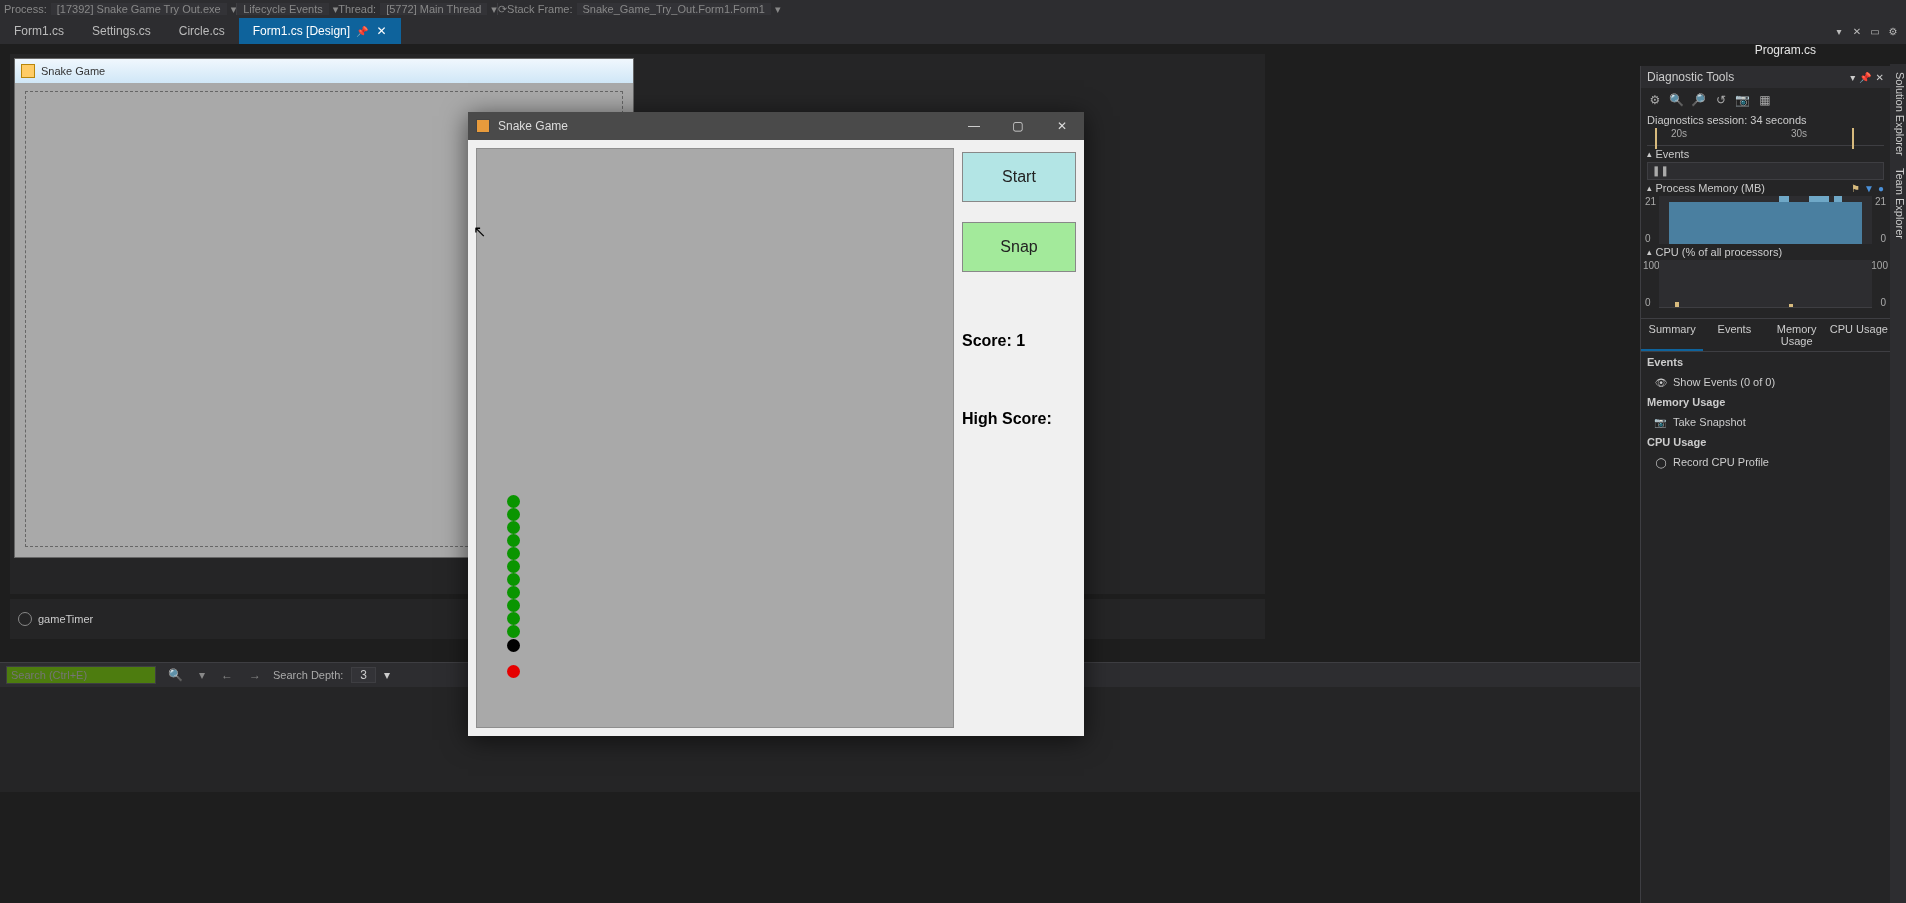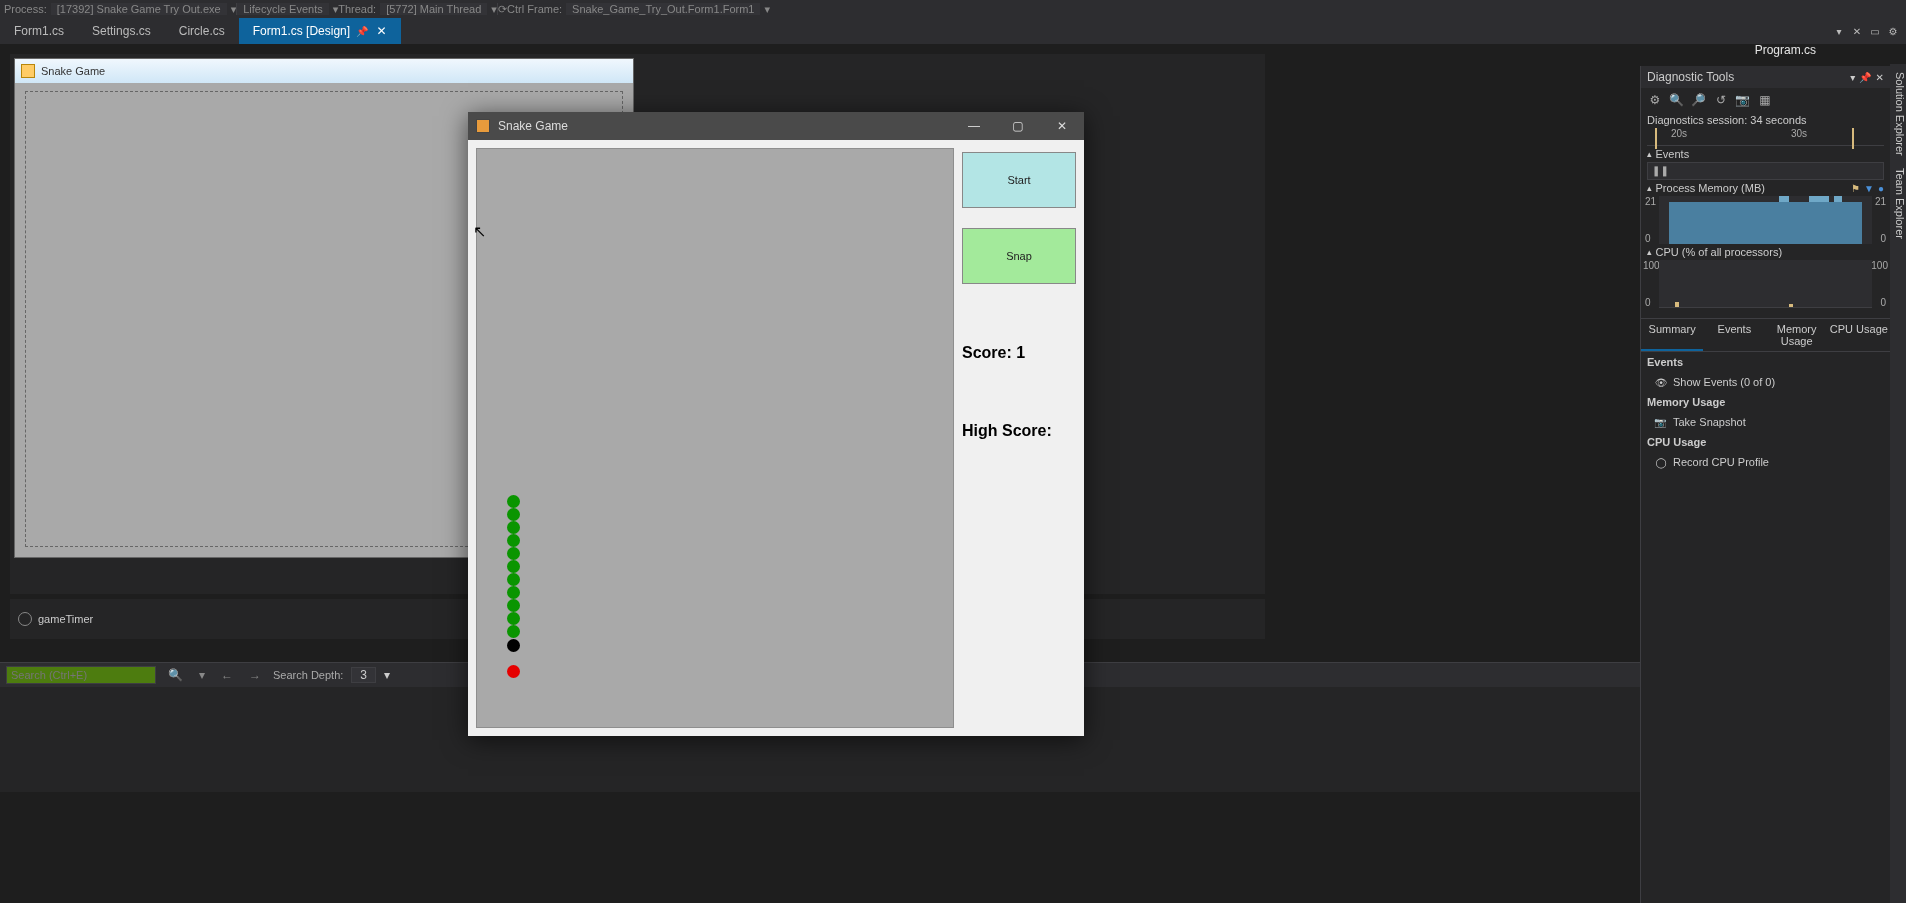--- a/index.html
+++ b/index.html
@@ -37,21 +37,21 @@
 
 
 .game-window { position: absolute; left: 468px; top: 68px; width: 616px; height: 624px; background: #f0f0f0; box-shadow: 0 4px 24px rgba(0,0,0,0.6); z-index: 50; }
 .game-titlebar { height: 28px; background: #4a4a4a; display: flex; align-items: center; color: #ddd; font-size: 12px; }
 .game-titlebar .icon { width: 14px; height: 14px; background: #e89b3c; border: 1px solid #444; margin: 0 8px; }
 .game-titlebar .title { flex: 1; }
 .game-titlebar .win-btn { width: 44px; height: 28px; display: flex; align-items: center; justify-content: center; color: #ddd; font-family: sans-serif; }
 .game-body { display: flex; height: calc(100% - 28px); padding: 8px; gap: 8px; }
 .play-area { width: 478px; background: #a9a9a9; position: relative; border: 1px solid #8e8e8e; }
 .side-panel { flex: 1; display: flex; flex-direction: column; gap: 20px; padding-top: 4px; }
-.side-panel .btn { height: 56px; border: 1px solid #888; display: flex; align-items: center; justify-content: center; font-size: 11px; color: #222; cursor: pointer; }
+.side-panel .btn { height: 50px; border: 1px solid #888; display: flex; align-items: center; justify-content: center; font-size: 16px; color: #222; cursor: pointer; }
 .side-panel .btn.start { background: #b3e5e5; }
 .side-panel .btn.snap { background: #a3ea9b; }
 .side-panel .label { font-size: 16px; font-weight: 600; color: #000; }
 .snake-seg { position: absolute; width: 13px; height: 13px; border-radius: 50%; }
 .seg-green { background: #0a9500; }
 .seg-black { background: #000; }
 .seg-red { background: #e60000; }
 
 
 .cursor { position: absolute; left: 473px; top: 178px; z-index: 60; font-size: 16px; color: #000; pointer-events: none; }
@@ -112,21 +112,21 @@
       <span>▾</span>
     </div>
   <div class="item">
       <span>Thread:</span>
     <span style="background:#333337;padding:0 6px;">[5772] Main Thread</span>
       <span>▾</span>
     </div>
   <div class="sep"></div>
   <span>⟳</span>
   <div class="item">
-      <span>Ctrl Frame:</span>
+      <span>Stack Frame:</span>
     <span style="background:#333337;padding:0 6px;min-width:180px;display:inline-block;">Snake_Game_Try_Out.Form1.Form1</span>
       <span>▾</span>
     </div>
 </div>
 
 <div class="tab-strip">
   <div class="tab">
       <span>Form1.cs</span>
     </div>
   <div class="tab">

